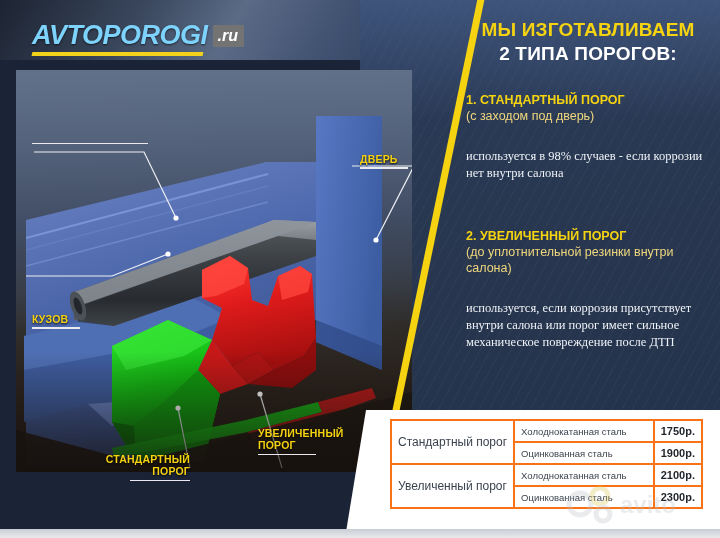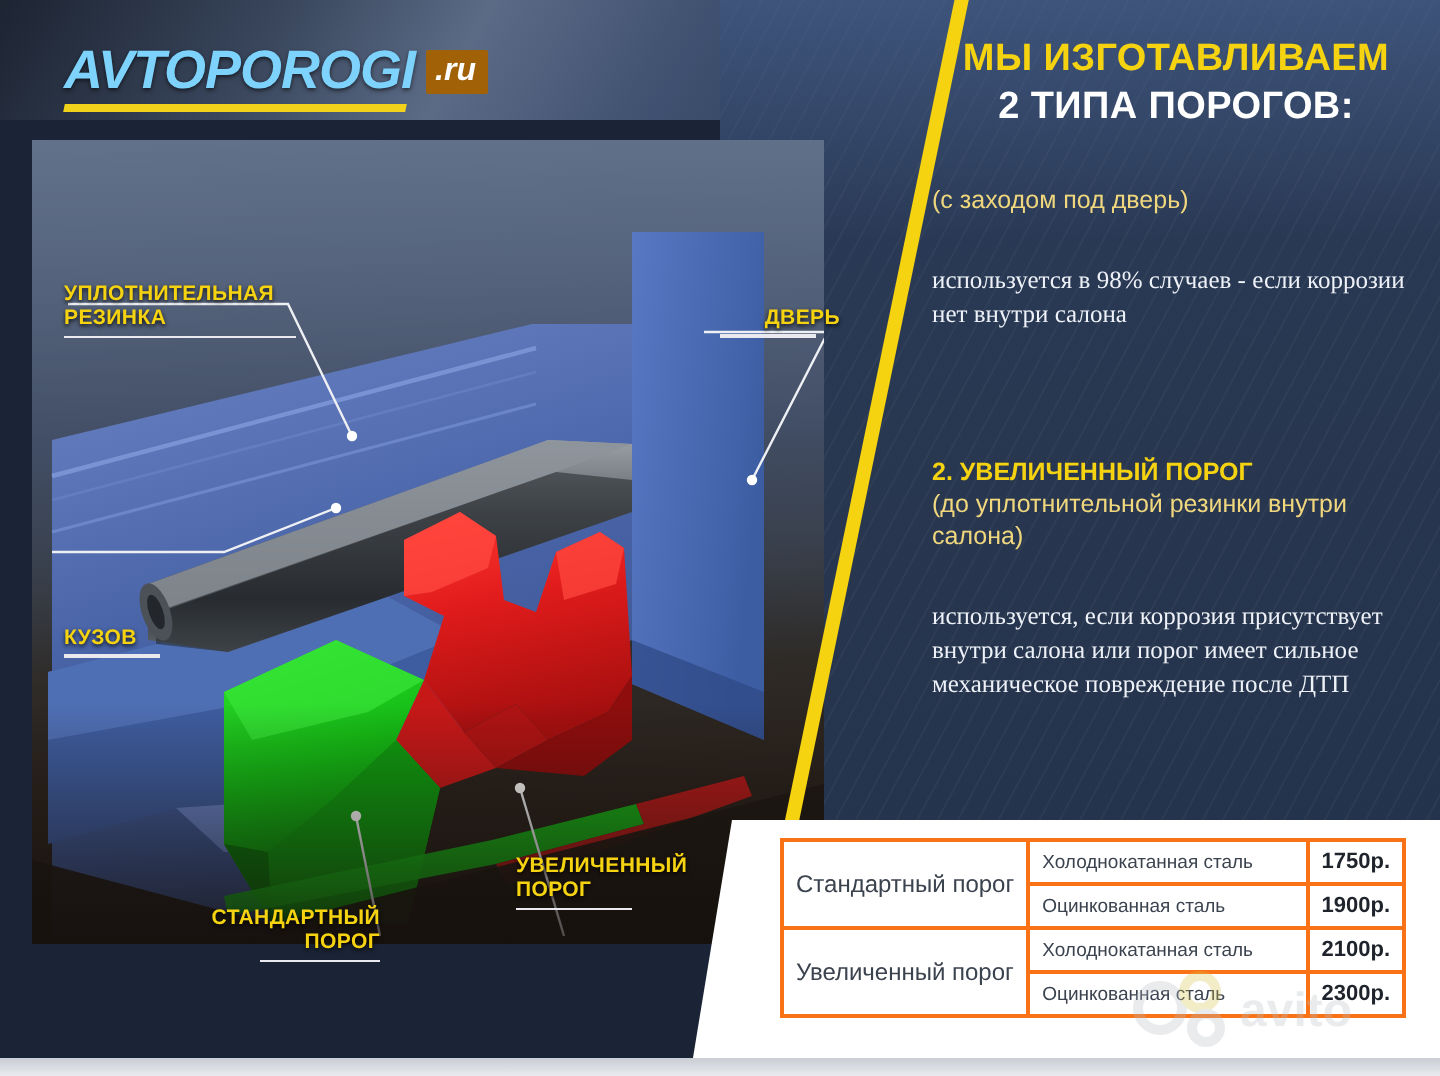--- a/index.html
+++ b/index.html
@@ -37,21 +37,21 @@
 
   
   .logo{ position:absolute; left:32px; top:22px; }
   .logo-row{ display:flex; align-items:center; }
   .logo-word{
     font-size:27px; font-weight:bold; font-style:italic; color:#7dd3fc;
     letter-spacing:-0.5px; line-height:1;
     text-shadow:0 1px 2px rgba(0,0,0,.6);
   }
   .logo-ru{
-    background:#a16207; color:#ffffff; font-style:italic; font-weight:bold;
+    background:#737373; color:#ffffff; font-style:italic; font-weight:bold;
     font-size:16px; padding:3px 6px 3px 5px; margin-left:5px; line-height:1;
     border-radius:1px;
   }
   .logo-underline{
     width:171px; height:4px; background:#f2d21a; margin-top:3px;
     transform:skewX(-12deg);
   }
 
   
   .illus{
@@ -219,26 +219,24 @@
         <circle cx="360" cy="170" r="2.6"></circle>
         <circle cx="162" cy="338" r="2.6"></circle>
         <circle cx="244" cy="324" r="2.6"></circle>
       </g>
     </svg>
 
     <div class="illus-dark-floor"></div>
   </div>
 
   <div class="lbl" style="left:32px; top:128px; width:140px;">
-    <span>УПЛОТНИТЕЛЬНАЯ
-РЕЗИНКА</span>
     <div class="lbl-rule" style="width:116px;"></div>
   </div>
 
-  <div class="lbl" style="left:360px; top:140px; width:60px; text-align:right;">
+  <div class="lbl" style="left:360px; top:140px; width:60px; text-align:left;">
     <span>ДВЕРЬ</span>
     <div class="lbl-rule" style="width:48px;"></div>
   </div>
 
   <div class="lbl" style="left:32px; top:300px; width:70px;">
     <span>КУЗОВ</span>
     <div class="lbl-rule" style="width:48px;"></div>
   </div>
 
   <div class="lbl" style="left:80px; top:440px; width:110px; text-align:right;">
@@ -264,20 +262,21 @@
     </div>
     <div class="logo-underline"></div>
   </div>
 
   <div class="head">
     <div class="l1">МЫ ИЗГОТАВЛИВАЕМ</div>
     <div class="l2">2 ТИПА ПОРОГОВ:</div>
   </div>
 
   <div class="block" style="top:92px;">
+    <div class="b-title">1. СТАНДАРТНЫЙ ПОРОГ</div>
     <div class="b-sub">(с заходом под дверь)</div>
     <div class="b-body">используется в 98% случаев - если коррозии нет внутри салона</div>
   </div>
 
   <div class="block" style="top:228px;">
     <div class="b-title">2. УВЕЛИЧЕННЫЙ ПОРОГ</div>
     <div class="b-sub">(до уплотнительной резинки внутри салона)</div>
     <div class="b-body">используется, если коррозия присутствует внутри салона или порог имеет сильное механическое повреждение после ДТП</div>
   </div>
 

